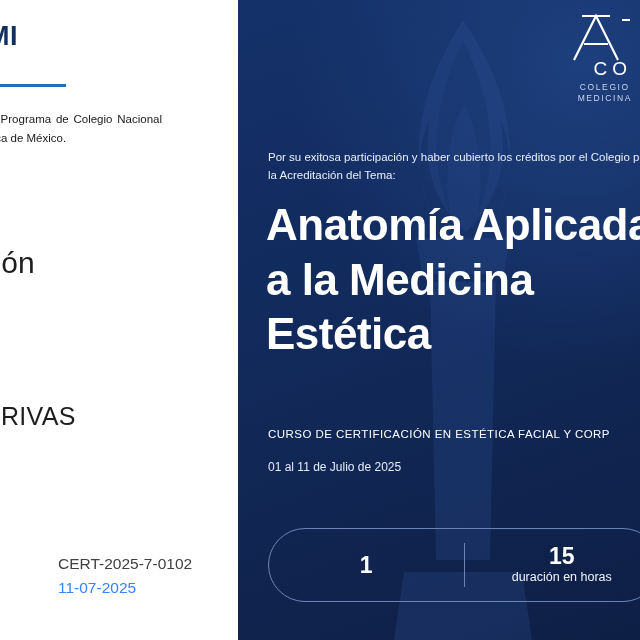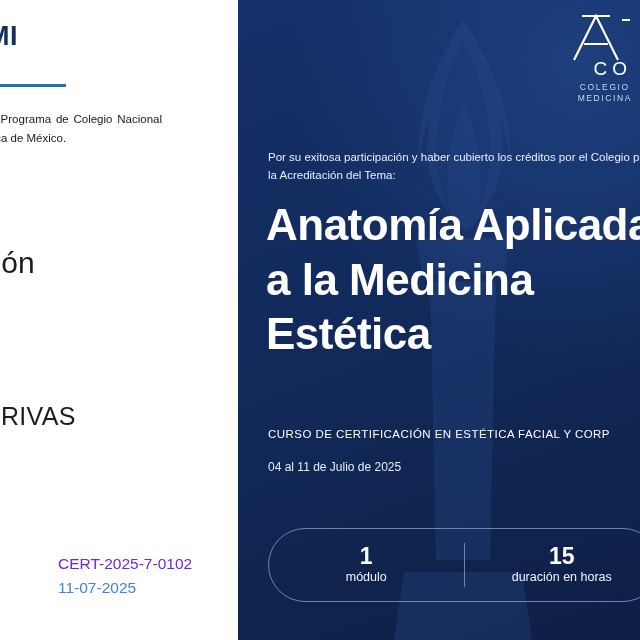--- a/index.html
+++ b/index.html
@@ -111,21 +111,21 @@
 
   .cert-meta {
     position: absolute;
     left: 128px;
     top: 552px;
     width: 180px;
   }
 
   .cert-code {
     font-size: 15.5px;
-    color: #6d28d9;
+    color: #404040;
     line-height: 1.55;
     white-space: nowrap;
   }
 
   .cert-date {
     font-size: 15.5px;
     color: #3b82f6;
     line-height: 1.55;
     white-space: nowrap;
   }
@@ -331,26 +331,25 @@
 MEDICINA</div>
 
     <div class="kicker">Por su exitosa participación y haber cubierto los créditos por el Colegio para la Acreditación del Tema:</div>
 
     <div class="course-title" style="white-space: pre-line;">Anatomía Aplicada
 a la Medicina
 Estética</div>
 
     <div class="course-sub">CURSO DE CERTIFICACIÓN EN ESTÉTICA FACIAL Y CORP</div>
 
-    <div class="course-dates">04 al 11 de Julio de 2025</div>
+    <div class="course-dates">01 al 11 de Julio de 2025</div>
 
     <div class="stats-pill">
       <div class="stat">
         <div class="stat-value">1</div>
-        <div class="stat-label">módulo</div>
       </div>
       <div class="stat-divider"></div>
       <div class="stat">
         <div class="stat-value">15</div>
         <div class="stat-label">duración en horas</div>
       </div>
     </div>
 
   </div>
 </div>

